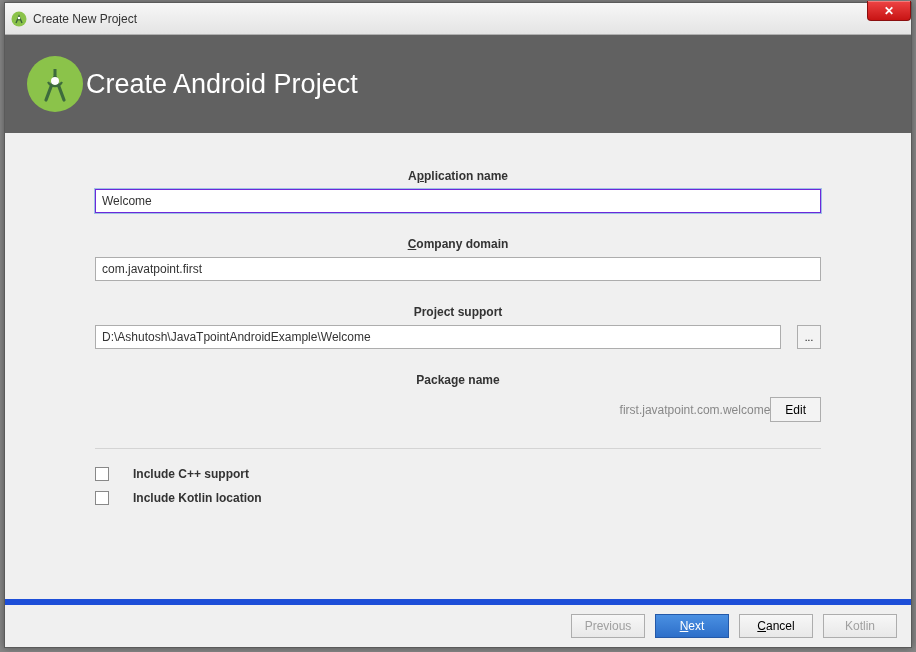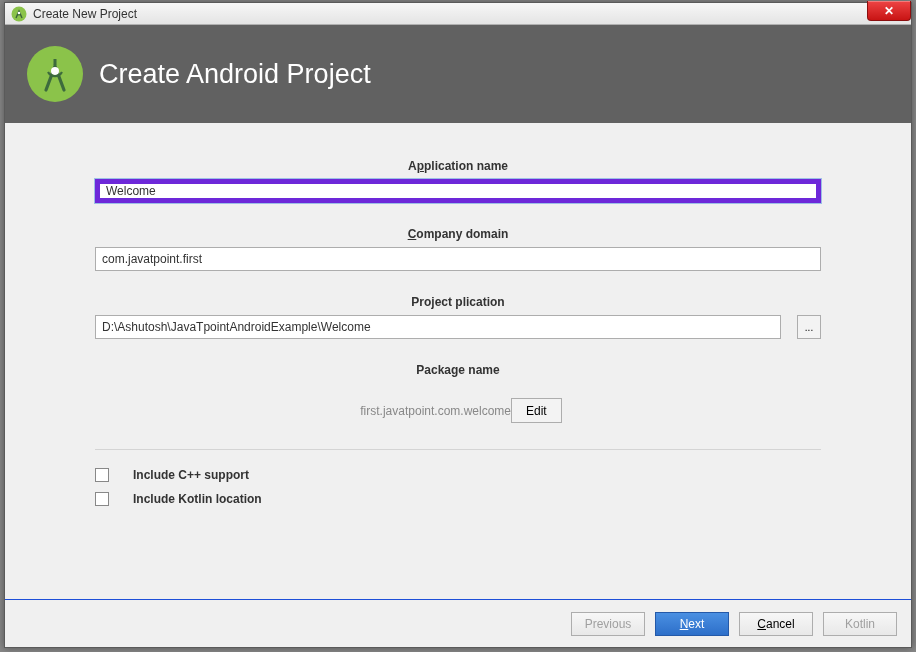--- a/index.html
+++ b/index.html
@@ -15,21 +15,21 @@
     top: 2px; left: 4px;
     width: 908px;
     height: 646px;
     background: #f0f0f0;
     border: 1px solid #5a5a5a;
     box-shadow: 0 0 8px rgba(0,0,0,0.4);
     display: flex;
     flex-direction: column;
   }
   .titlebar {
-    height: 22px;
+    height: 32px;
     background: linear-gradient(to bottom, #f7f7f7, #e4e4e4);
     display: flex;
     align-items: center;
     border-bottom: 1px solid #b0b0b0;
     position: relative;
   }
   .titlebar .app-icon {
     width: 16px; height: 16px;
     margin: 0 6px;
     display:flex; align-items:center; justify-content:center;
@@ -51,21 +51,21 @@
     color:#fff; font-weight:bold; font-size:12px;
     cursor:pointer;
     box-shadow: inset 0 1px 0 rgba(255,255,255,0.3);
   }
   .header-band {
     height: 98px;
     background: #616161;
     display: flex;
     align-items: center;
     padding-left: 22px;
-    gap: 16px;
+    gap: 3px;
   }
   .logo-circle {
     width: 56px; height: 56px;
     border-radius: 50%;
     background: #8bc34a;
     display:flex; align-items:center; justify-content:center;
     position:relative;
   }
   .page-title {
     color: #fff;
@@ -91,36 +91,36 @@
     width: 100%;
     height: 24px;
     border: 1px solid #adadad;
     background: #fff;
     padding: 2px 6px;
     font-size: 12px;
     font-family: inherit;
     color: #333;
   }
   .text-input.focused {
-    border: 5px solid #6d28d9;
+    border: 1px solid #6d28d9;
     box-shadow: 0 0 0 1px rgba(74,144,217,0.5);
   }
   .row { display:flex; gap:16px; align-items:flex-start; }
   .browse-btn {
     width: 24px; height: 24px;
     background: #f3f3f3;
     border: 1px solid #adadad;
     font-size: 10px;
     cursor: pointer;
     display:flex; align-items:center; justify-content:center;
   }
   .pkg-row {
-    display:flex; align-items:center; justify-content:center;
+    display:flex; align-items:center; justify-content:flex-end;
     padding: 2px 0;
-    margin-top: 19px;
+    margin-top: 8px;
   }
   .pkg-value {
     font-size: 12px;
     color: #888;
     padding-left: 6px;
   }
   .edit-btn {
     height: 25px;
     padding: 0 14px;
     background: #f3f3f3;
@@ -142,21 +142,21 @@
     color: #333;
   }
   .chk {
     width: 14px; height: 14px;
     border: 1px solid #888;
     background: #fff;
   }
   .footer {
     height: 48px;
     background: #f0f0f0;
-    border-top: 1px solid #1d4ed8;
+    border-top: 6px solid #1d4ed8;
     display:flex; align-items:center; justify-content:flex-end;
     padding: 0 14px;
     gap: 10px;
   }
   .btn {
     min-width: 74px;
     height: 24px;
     background: linear-gradient(to bottom,#f7f7f7,#e8e8e8);
     border: 1px solid #adadad;
     font-size: 12px;
@@ -212,21 +212,21 @@
       <label class="field-label"><span>A</span><span class="u">p</span><span>plication name</span></label>
       <input type="text" class="text-input focused" value="Welcome" style="">
     </div>
 
     <div class="field-group">
       <label class="field-label"><span class="u">C</span><span>ompany domain</span></label>
       <input type="text" class="text-input" value="com.javatpoint.first" style="">
     </div>
 
     <div class="field-group">
-      <label class="field-label">Project plication</label>
+      <label class="field-label">Project support</label>
       <div class="row">
         <input type="text" class="text-input" style="flex: 1 1 0%;" value="D:\Ashutosh\JavaTpointAndroidExample\Welcome">
         <button class="browse-btn">...</button>
       </div>
     </div>
 
     <div class="field-group">
       <label class="field-label">Package name</label>
       <div class="pkg-row">
         <span class="pkg-value">first.javatpoint.com.welcome</span>

